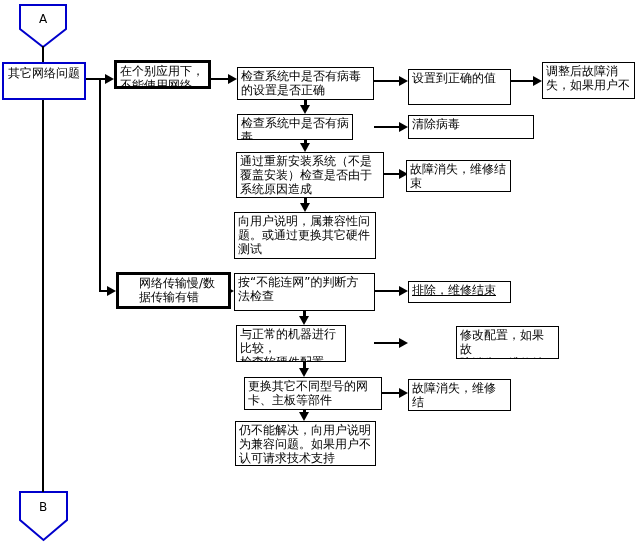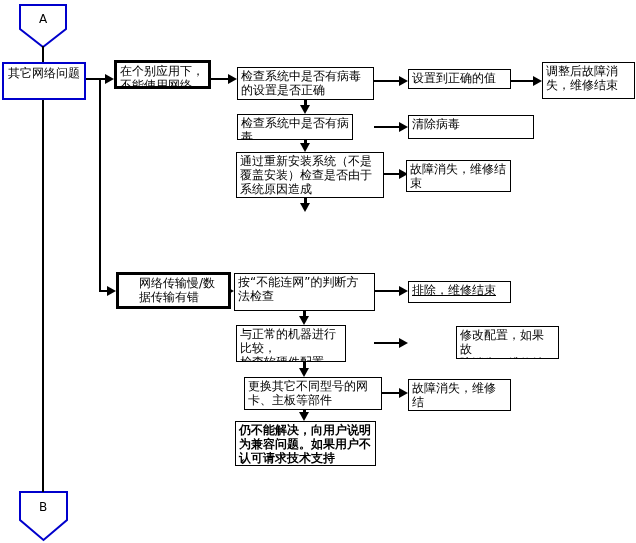--- a/index.html
+++ b/index.html
@@ -103,36 +103,39 @@
   <div class="ah-d" style="left:299px; top:412px;"></div>
 
   <div class="box blue" style="left:2px; top:62px; width:84px; height:38px;">其它网络问题</div>
 
   <div class="box bold" style="left:114px; top:60px; width:97px; height:29px;">在个别应用下，
 不能使用网络</div>
 
   <div class="box" style="left:237px; top:67px; width:137px; height:33px;">检查系统中是否有病毒
 的设置是否正确</div>
 
-  <div class="box" style="left:408px; top:69px; width:103px; height:20px;">设置到正确的值</div>
+  <div class="box" style="left:408px; top:69px; width:103px; height:36px;">设置到正确的值</div>
 
   <div class="box" style="left:542px; top:62px; width:93px; height:37px;">调整后故障消
-失，维修结束</div>
+失，如果用户不</div>
 
   <div class="box" style="left:237px; top:114px; width:116px; height:26px;">检查系统中是否有病毒</div>
 
   <div class="box" style="left:408px; top:115px; width:126px; height:24px;">清除病毒</div>
 
   <div class="box" style="left:236px; top:152px; width:148px; height:46px;">通过重新安装系统（不是
 覆盖安装）检查是否由于
 系统原因造成</div>
 
   <div class="box" style="left:406px; top:160px; width:105px; height:32px;">故障消失，维修结
 束</div>
 
+  <div class="box" style="left:234px; top:212px; width:142px; height:47px;">向用户说明，属兼容性问
+题。或通过更换其它硬件
+测试</div>
 
   <div class="box bold" style="left:116px; top:272px; width:115px; height:37px;padding-left:20px;">网络传输慢/数
 据传输有错</div>
 
   <div class="box" style="left:234px; top:273px; width:141px; height:38px;">按“不能连网”的判断方
 法检查</div>
 
   <div class="box" style="left:408px; top:281px; width:103px; height:22px;text-decoration:underline;">排除，维修结束</div>
 
   <div class="box" style="left:236px; top:325px; width:110px; height:37px;">与正常的机器进行比较，
@@ -140,17 +143,17 @@
 
   <div class="box" style="left:408px; top:326px; width:103px; height:33px;margin-left:48px;">修改配置，如果故
 障消失，维修结束</div>
 
   <div class="box" style="left:244px; top:377px; width:138px; height:33px;">更换其它不同型号的网
 卡、主板等部件</div>
 
   <div class="box" style="left:408px; top:379px; width:103px; height:32px;">故障消失，维修结
 束</div>
 
-  <div class="box" style="left:235px; top:421px; width:141px; height:45px;font-weight:bold;">仍不能解决，向用户说明
+  <div class="box" style="left:235px; top:421px; width:141px; height:45px;">仍不能解决，向用户说明
 为兼容问题。如果用户不
 认可请求技术支持</div>
 
 </div>
 
 </body></html>

